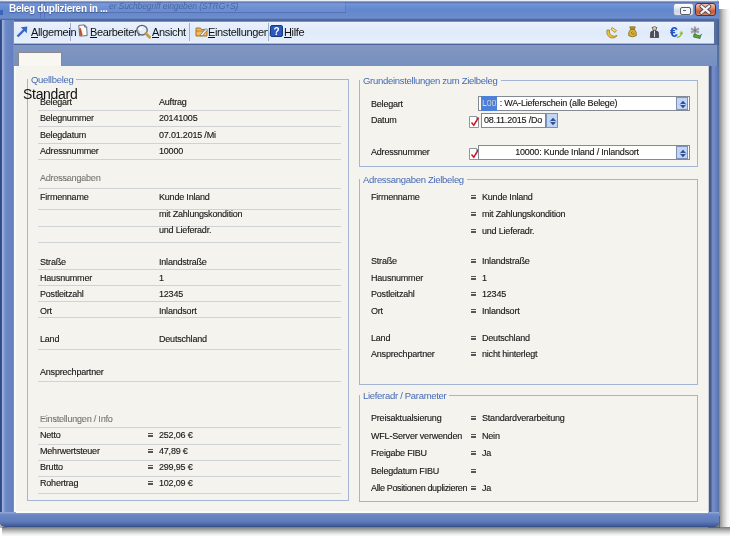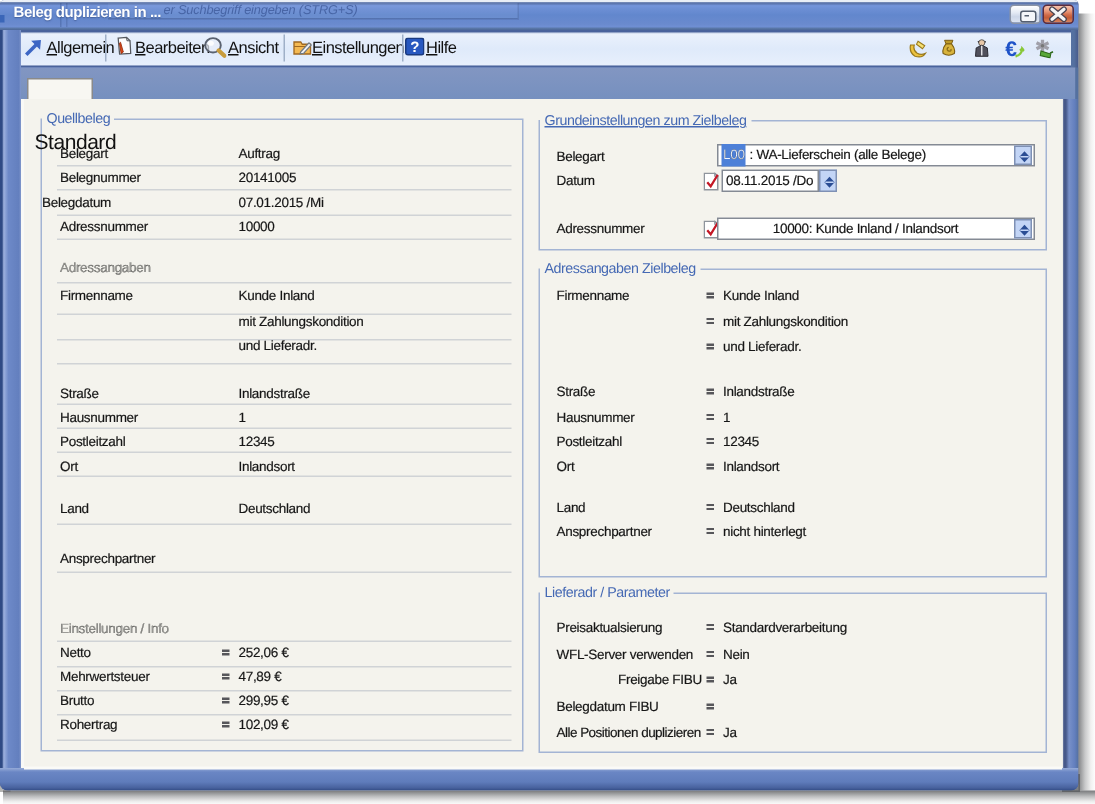--- a/index.html
+++ b/index.html
@@ -170,21 +170,21 @@
 <div class="gb" style="left:27px; top:79px; width:322px; height:422px;">
     <b style="left:0px;">Quellbeleg</b>
   </div>
 
 <div class="t" style="left:40px; top:96px;">Belegart</div>
 <div class="t" style="left:159px; top:96px;">Auftrag</div>
 <div class="ln" style="left:38px; top:110px; width:303px;"></div>
 <div class="t" style="left:40px; top:112px;">Belegnummer</div>
 <div class="t" style="left:159px; top:112px;">20141005</div>
 <div class="ln" style="left:38px; top:126px; width:303px;"></div>
-<div class="t" style="left:28px; top:129px;">Belegdatum</div>
+<div class="t" style="left:40px; top:129px;">Belegdatum</div>
 <div class="t" style="left:159px; top:129px;">07.01.2015 /Mi</div>
 <div class="ln" style="left:38px; top:143px; width:303px;"></div>
 <div class="t" style="left:40px; top:145px;">Adressnummer</div>
 <div class="t" style="left:159px; top:145px;">10000</div>
 <div class="ln" style="left:38px; top:159px; width:303px;"></div>
 
 <div class="t gray" style="left:40px; top:172px;">Adressangaben</div>
 <div class="ln" style="left:38px; top:188px; width:303px;"></div>
 <div class="t" style="left:40px; top:191px;">Firmenname</div>
 <div class="t" style="left:159px; top:191px;">Kunde Inland</div>
@@ -227,21 +227,21 @@
 <div class="t" style="left:40px; top:477px;">Rohertrag</div>
 <div class="t" style="left:159px; top:477px;">102,09 €</div>
 <div class="ln" style="left:38px; top:493px; width:303px;"></div>
 
 <div class="abs eq" style="left:148px; top:433px;"></div>
 <div class="abs eq" style="left:148px; top:449px;"></div>
 <div class="abs eq" style="left:148px; top:465px;"></div>
 <div class="abs eq" style="left:148px; top:481px;"></div>
 
 <div class="gb" style="left:359px; top:80px; width:339px; height:87px;">
-    <b style="left:0px;text-decoration:underline;">Grundeinstellungen zum Zielbeleg</b>
+    <b style="left:0px;">Grundeinstellungen zum Zielbeleg</b>
   </div>
 <div class="gb" style="left:359px; top:179px; width:339px; height:206px;">
     <b style="left:0px;">Adressangaben Zielbeleg</b>
   </div>
 <div class="gb" style="left:359px; top:395px; width:339px; height:107px;">
     <b style="left:0px;">Lieferadr / Parameter</b>
   </div>
 
 <div class="t" style="left:371px; top:98px;">Belegart</div>
 <div class="fld" style="left:478px; top:96px; width:212px; height:15px;"></div>
@@ -308,21 +308,21 @@
 <div class="t" style="left:371px; top:348px;">Ansprechpartner</div>
 <div class="abs eq" style="left:471px; top:352px;"></div>
 <div class="t" style="left:482px; top:348px;">nicht hinterlegt</div>
 
 <div class="t" style="left:371px; top:412px;">Preisaktualsierung</div>
 <div class="abs eq" style="left:471px; top:416px;"></div>
 <div class="t" style="left:482px; top:412px;">Standardverarbeitung</div>
 <div class="t" style="left:371px; top:430px;">WFL-Server verwenden</div>
 <div class="abs eq" style="left:471px; top:434px;"></div>
 <div class="t" style="left:482px; top:430px;">Nein</div>
-<div class="t" style="left:371px; top:447px;margin-left:41px;">Freigabe FIBU</div>
+<div class="t" style="left:371px; top:447px;">Freigabe FIBU</div>
 <div class="abs eq" style="left:471px; top:451px;"></div>
 <div class="t" style="left:482px; top:447px;">Ja</div>
 <div class="t" style="left:371px; top:465px;">Belegdatum FIBU</div>
 <div class="abs eq" style="left:471px; top:469px;"></div>
 <div class="t" style="left:371px; top:482px; letter-spacing:-0.35px;">Alle Positionen duplizieren</div>
 <div class="abs eq" style="left:471px; top:486px;"></div>
 <div class="t" style="left:482px; top:482px;">Ja</div>
 
 <style>
   .eq { width:5px; height:4px; background:linear-gradient(#56565a 0 1.4px, #f0efe9 1.4px 2.4px, #56565a 2.4px 4px); }

